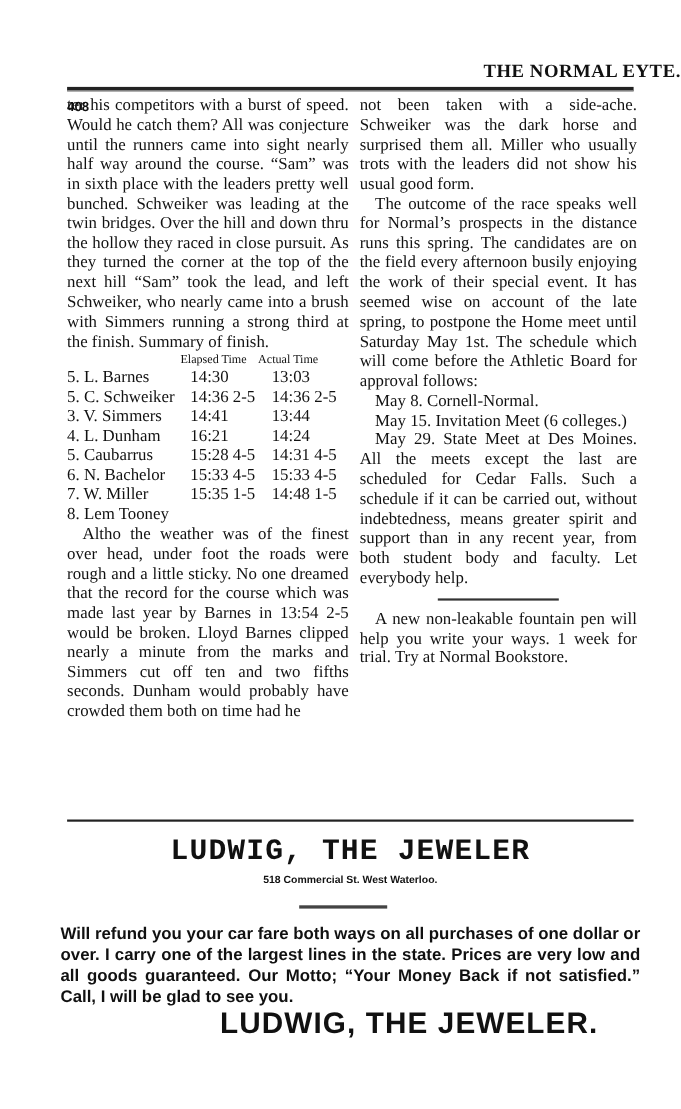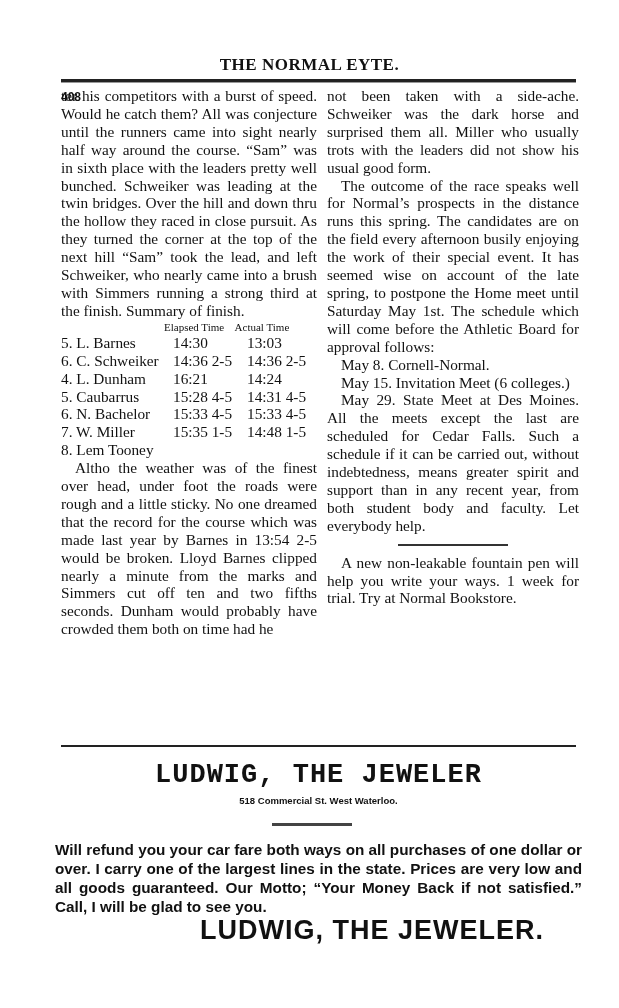--- a/index.html
+++ b/index.html
@@ -1,19 +1,19 @@
 <!DOCTYPE html>
 <html><head>
   <meta charset="utf-8">
   <style>
     html, body { margin: 0; padding: 0; background: #ffffff; }
     body { width: 619px; height: 1008px; position: relative; overflow: hidden; color: #111; }
     .page { position: absolute; left: 0; top: 0; width: 619px; height: 1008px; }
     .folio { position: absolute; left: 61px; top: 58px; font-family: "Liberation Sans", sans-serif; font-size: 12px; font-weight: bold; margin-top: 32px; }
-    .running-head { position: absolute; left: 0; width: 619px; top: 55px; text-align: center; font-family: "Liberation Serif", serif; font-size: 17px; font-weight: bold; letter-spacing: 0.5px; }
+    .running-head { position: absolute; left: 0; width: 619px; top: 55px; text-align: right; font-family: "Liberation Serif", serif; font-size: 17px; font-weight: bold; letter-spacing: 0.5px; }
     .head-rule { position: absolute; left: 61px; width: 515px; top: 79px; height: 3px; background: #222; border-bottom: 1px solid #999; }
     .col { position: absolute; top: 87px; font-family: "Liberation Serif", serif; font-size: 15.3px; line-height: 17.9px; text-align: justify; }
     .col p { margin: 0; }
     .col .indent { text-indent: 14px; }
     .col-left { left: 61px; width: 256px; }
     .col-right { left: 327px; width: 252px; }
     .results-header { font-size: 11px; line-height: 14px; text-align: left; padding-left: 103px; white-space: pre; }
     .result-row { display: flex; white-space: nowrap; text-align: left; }
     .result-row .name { width: 112px; }
     .result-row .elapsed { width: 74px; }
@@ -41,23 +41,28 @@
     <p>ter his competitors with a burst of speed. Would he catch them? All was conjecture until the runners came into sight nearly half way around the course. “Sam” was in sixth place with the leaders pretty well bunched. Schweiker was leading at the twin bridges. Over the hill and down thru the hollow they raced in close pursuit. As they turned the corner at the top of the next hill “Sam” took the lead, and left Schweiker, who nearly came into a brush with Simmers running a strong third at the finish. Summary of finish.</p>
 
     <div class="results-header"><span>Elapsed Time</span>    <span>Actual Time</span></div>
 
     <div class="result-row">
       <span class="name">5. L. Barnes</span>
       <span class="elapsed">14:30</span>
       <span class="actual">13:03</span>
     </div>
     <div class="result-row">
-      <span class="name">6. C. Schweiker</span>
+      <span class="name">5. C. Schweiker</span>
       <span class="elapsed">14:36 2-5</span>
       <span class="actual">14:36 2-5</span>
+    </div>
+    <div class="result-row">
+      <span class="name">3. V. Simmers</span>
+      <span class="elapsed">14:41</span>
+      <span class="actual">13:44</span>
     </div>
     <div class="result-row">
       <span class="name">4. L. Dunham</span>
       <span class="elapsed">16:21</span>
       <span class="actual">14:24</span>
     </div>
     <div class="result-row">
       <span class="name">5. Caubarrus</span>
       <span class="elapsed">15:28 4-5</span>
       <span class="actual">14:31 4-5</span>

